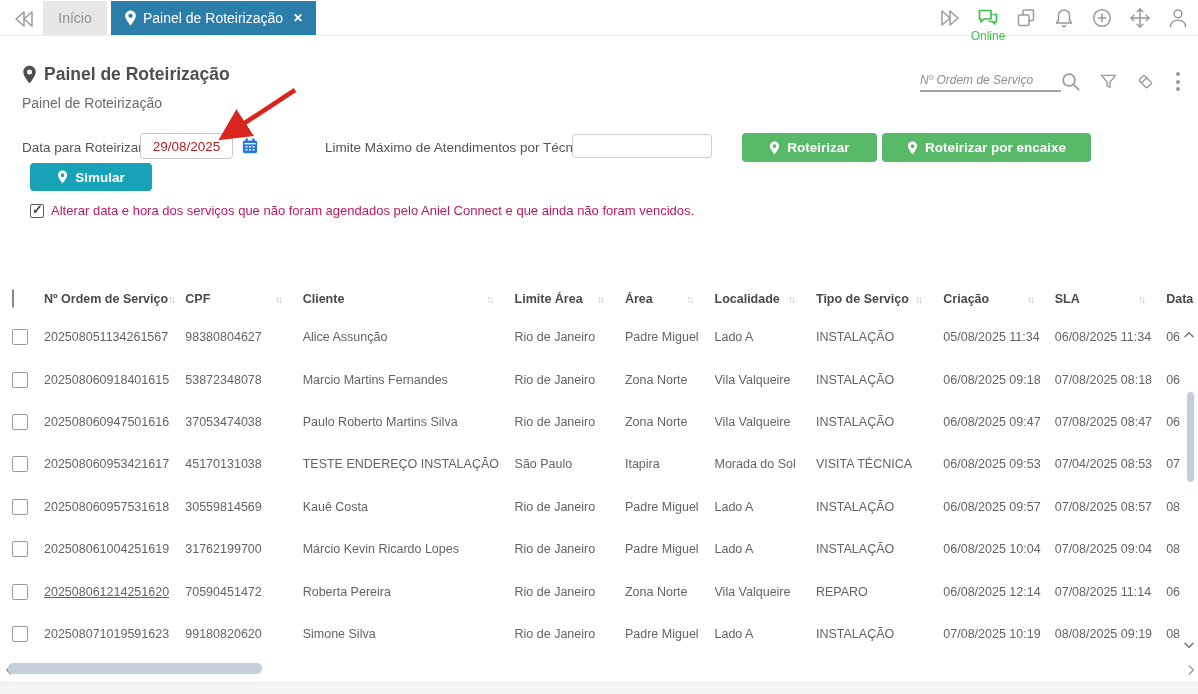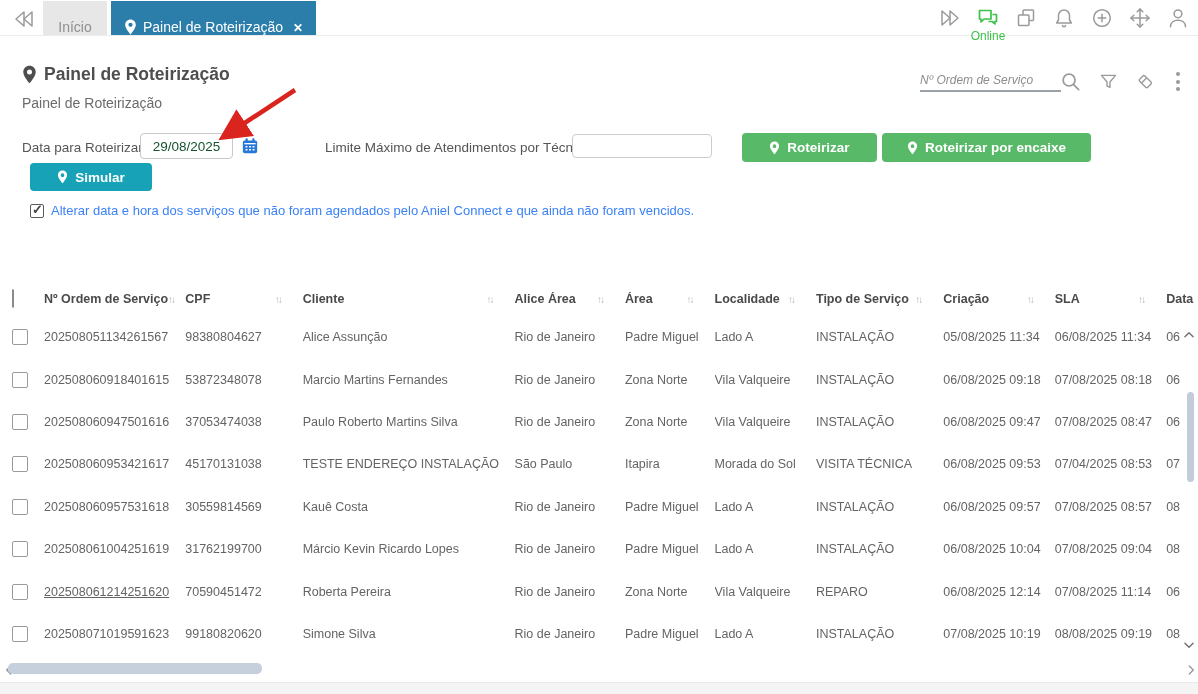--- a/index.html
+++ b/index.html
@@ -3,21 +3,21 @@
 <meta charset="utf-8">
 <style>
   * { margin:0; padding:0; box-sizing:border-box; }
   html,body { width:1198px; height:694px; background:#fff; overflow:hidden;
               font-family:"Liberation Sans", sans-serif; position:relative; }
 
   
   .topbar { position:absolute; top:0; left:0; width:1198px; height:36px; background:#fff;
             border-bottom:1px solid #ececec; z-index:5; }
   .back-btn { position:absolute; left:12px; top:7px; width:24px; height:24px; color:#9a9a9a; cursor:pointer; }
-  .tab { position:absolute; top:1px; height:34px; display:flex; align-items:flex-end; font-size:14px; cursor:pointer; }
+  .tab { position:absolute; top:1px; height:34px; display:flex; align-items:center; font-size:14px; cursor:pointer; }
   .tab-inactive { left:43px; width:64px; justify-content:center; background:#e7e7e7; color:#8f8f8f; }
   .tab-active { left:111px; padding:0 13px; background:#2b7daa; color:#fff; gap:6px; }
   .tab-active .pin-ico { width:13px; height:16px; }
   .tab-close { font-size:12px; font-weight:bold; margin-left:4px; cursor:pointer; }
   .top-icons { position:absolute; right:8px; top:6px; display:flex; gap:14px; align-items:flex-start; }
   .ticon { width:24px; height:24px; color:#9a9a9a; position:relative; cursor:pointer; display:block; }
   .ticon svg { width:24px; height:24px; display:block; }
   .online-lbl { position:absolute; top:23px; left:50%; transform:translateX(-50%);
                 color:#3ec14a; font-size:12px; white-space:nowrap; }
 
@@ -33,40 +33,40 @@
   .search-input::placeholder { color:#8d8d8d; font-style:italic; }
   .hdr-icons { position:absolute; right:14px; top:70px; display:flex; gap:16px; align-items:center; }
   .hicon { color:#9a9a9a; cursor:pointer; display:block; }
   .hicon svg { display:block; }
   .kebab { display:flex; flex-direction:column; gap:3.5px; padding:2px 4px; }
   .kebab i { width:4px; height:4px; border-radius:50%; background:#9a9a9a; display:block; }
 
   
   .lbl { position:absolute; font-size:13.5px; color:#555; white-space:nowrap; }
   .date-input { position:absolute; left:140px; top:133px; width:93px; height:26px;
-                border:1px solid #c9c9c9; border-radius:4px; text-align:center; font-size:13.5px; color:#14532d;
+                border:1px solid #c9c9c9; border-radius:4px; text-align:center; font-size:13.5px; color:#b91c1c;
                 font-family:"Liberation Sans", sans-serif; outline:none; }
   .cal-ico { position:absolute; left:241px; top:137px; width:18px; height:18px; cursor:pointer; }
   .limit-input { position:absolute; left:572px; top:134px; width:140px; height:24px;
                  border:1px solid #ccc; border-radius:4px; outline:none; padding:0 6px;
                  font-family:"Liberation Sans", sans-serif; font-size:13px; }
   .btn { position:absolute; display:flex; align-items:center; justify-content:center; gap:7px;
          color:#fff; font-weight:bold; font-size:13.5px; border:none; border-radius:4px; cursor:pointer;
          font-family:"Liberation Sans", sans-serif; }
   .btn svg { width:11px; height:14px; }
   .btn-green { background:#58b969; }
   .btn-route { left:742px; top:133px; width:135px; height:29px; }
   .btn-route-fit { left:882px; top:133px; width:209px; height:29px; }
   .btn-simulate { left:30px; top:163px; width:122px; height:28px; background:#17a2b8; }
 
   .chk-row { position:absolute; left:30px; top:203px; display:flex; align-items:center; gap:7px; }
   .checkbox { width:14px; height:14px; border:1.5px solid #5a5a5a; border-radius:2px; background:#fff;
               position:relative; cursor:pointer; flex:none; }
   .checkbox.checked::after { content:"✓"; position:absolute; left:1px; top:-3px; font-size:13px; color:#444; font-weight:bold; }
-  .chk-row .txt { font-size:13px; color:#3b82f6; }
+  .chk-row .txt { font-size:13px; color:#be185d; }
 
   
   .tbl { position:absolute; left:12px; top:285px; width:1186px; }
   .thead { display:flex; align-items:center; height:28px; }
   .th { font-size:12.5px; font-weight:bold; color:#4a4a4a; white-space:nowrap; display:flex; align-items:center; overflow:hidden; }
   .sort { margin-left:auto; margin-right:22px; font-size:10px; color:#b3b3b3; letter-spacing:-2px; cursor:pointer; }
   .cbcol { width:32px; flex:none; }
   .hd-cb { width:15px; height:15px; border:1.5px solid #8b8b8b; border-radius:2px; cursor:pointer; background:#fff; }
   .tbody { margin-top:3px; }
   .tr { display:flex; align-items:center; height:42.4px; }
@@ -243,21 +243,21 @@
       </div>
       <div class="th" style="width: 118px;">
         <span>CPF</span>
         <span class="sort">↑↓</span>
       </div>
       <div class="th" style="width: 213px;">
         <span>Cliente</span>
         <span class="sort">↑↓</span>
       </div>
       <div class="th" style="width: 111px;">
-        <span>Alice Área</span>
+        <span>Limite Área</span>
         <span class="sort">↑↓</span>
       </div>
       <div class="th" style="width: 90px;">
         <span>Área</span>
         <span class="sort">↑↓</span>
       </div>
       <div class="th" style="width: 102px;">
         <span>Localidade</span>
         <span class="sort">↑↓</span>
       </div>

